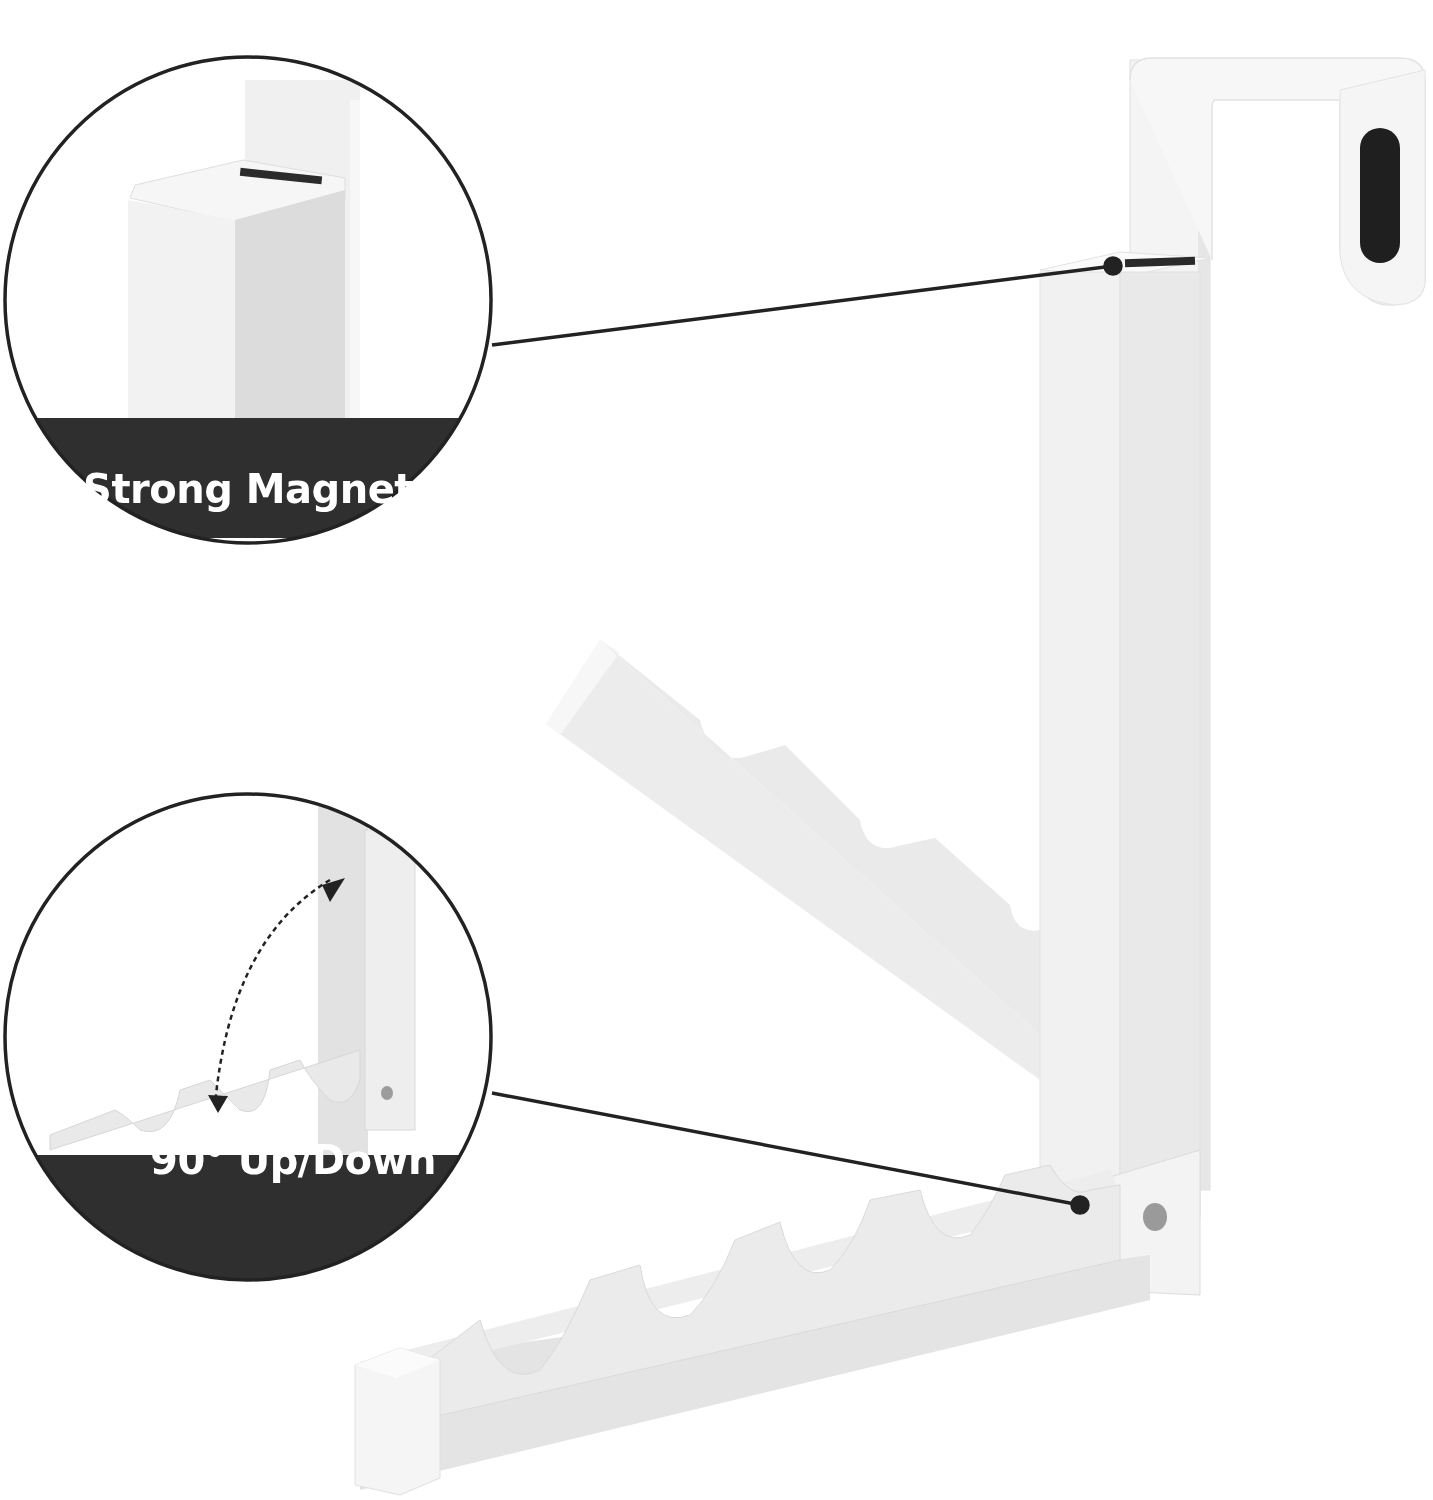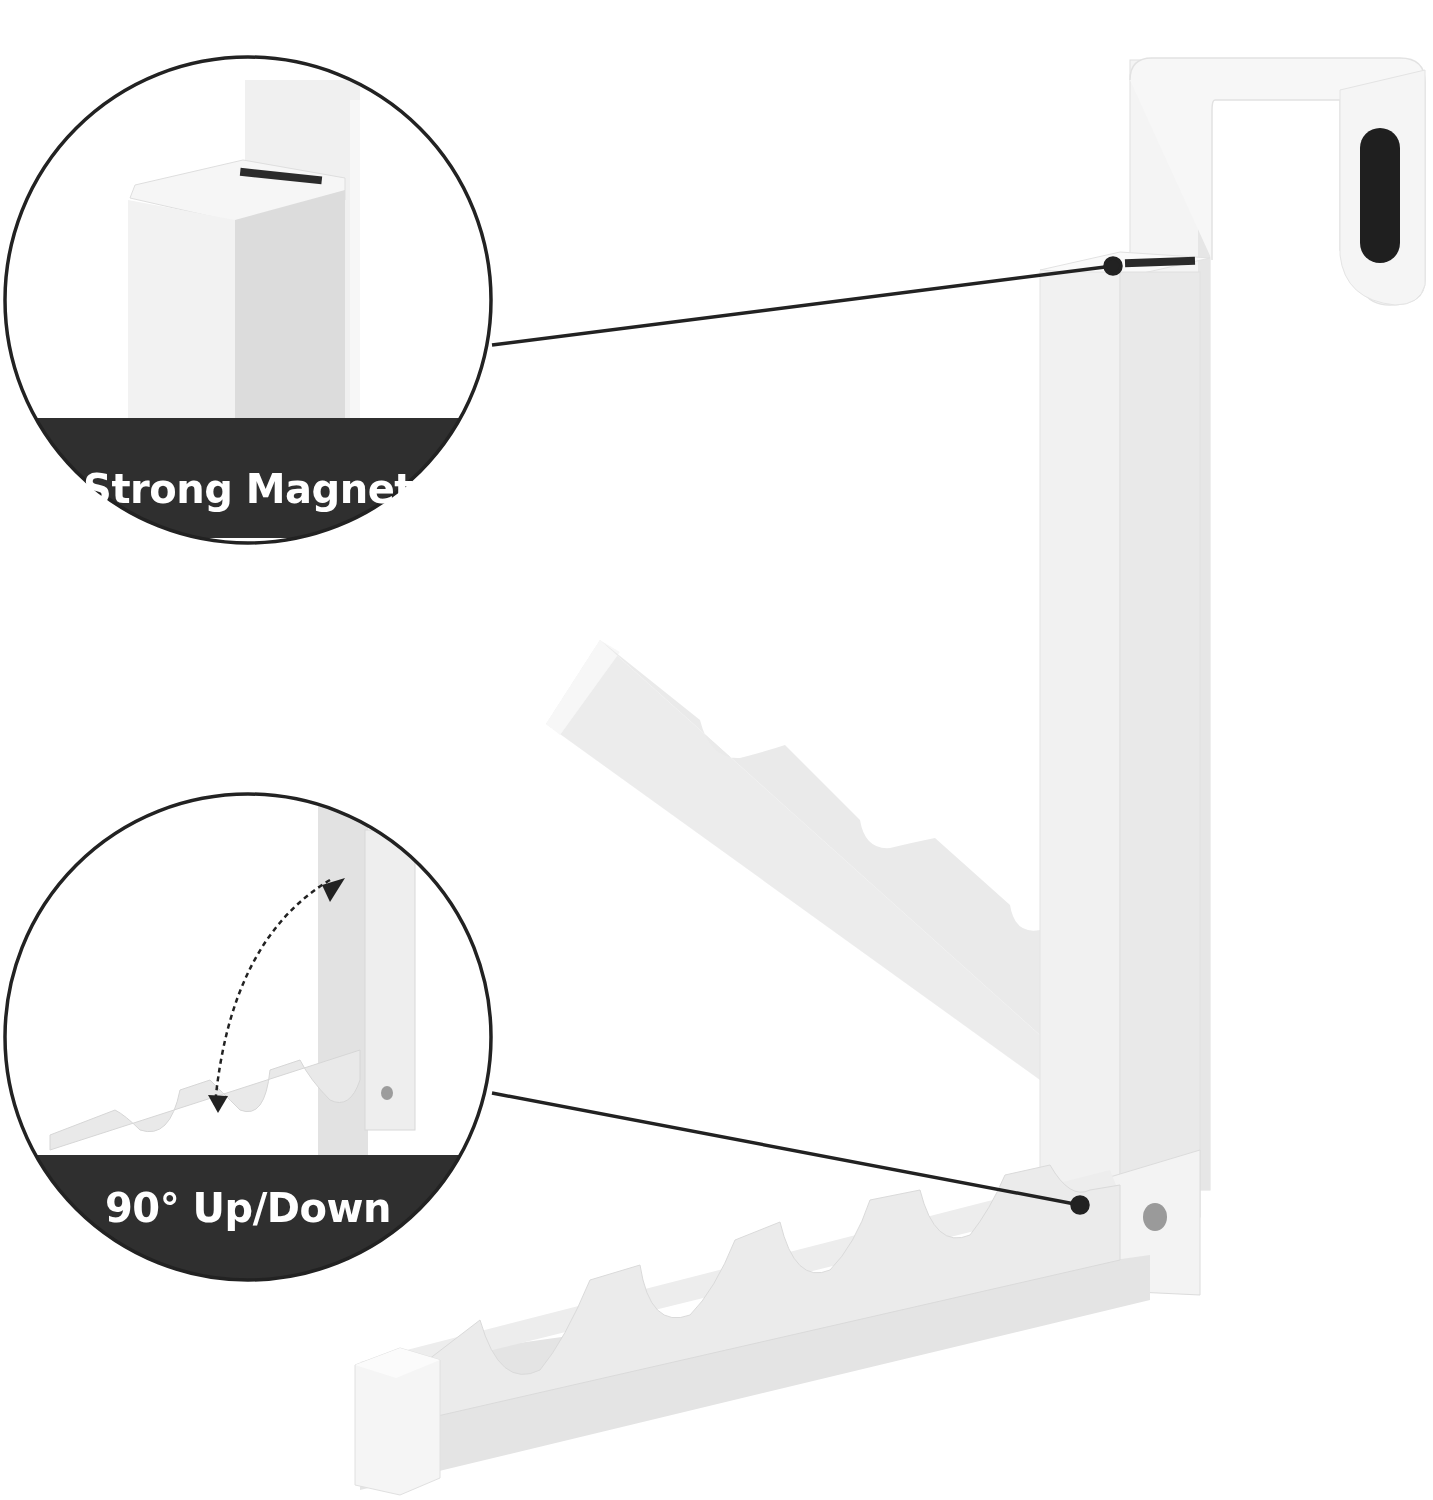--- a/index.html
+++ b/index.html
@@ -92,14 +92,14 @@
       <path d="M330,880 Q230,940 215,1105" fill="none" stroke="#222" stroke-width="2.5" stroke-dasharray="5,4"></path>
       <polygon points="345,878 322,885 330,902" fill="#222"></polygon>
       <polygon points="208,1095 228,1096 218,1113" fill="#222"></polygon>
       <rect x="0" y="1155" width="500" height="140" fill="#2f2f2f"></rect>
     </g>
     <circle cx="248" cy="1037" r="243" fill="none" stroke="#222" stroke-width="3.5"></circle>
   </g>
 </svg>
 
 <div class="callout-label" style="left:60px; top:463px; width:376px; font-size:40px; line-height:52px;">Strong Magnet</div>
-<div class="callout-label" style="left:60px; top:1182px; width:376px; font-size:40px; line-height:52px;">90° Up/Down</div>
+<div class="callout-label" style="left:60px; top:1134px; width:376px; font-size:40px; line-height:52px;text-align:right;">90° Up/Down</div>
 </div>
 
 </body></html>

